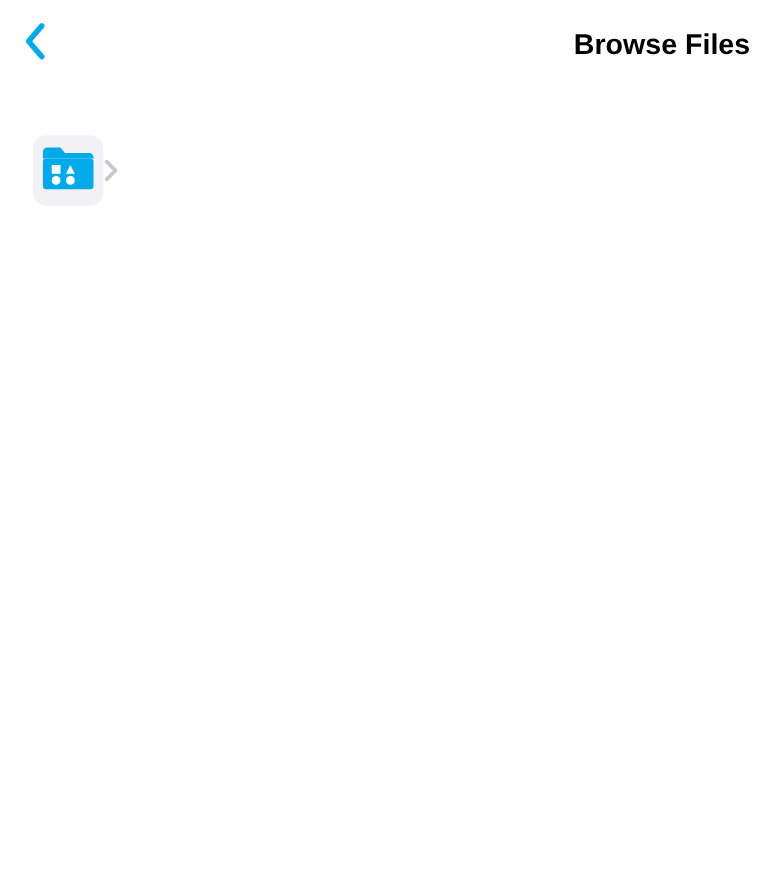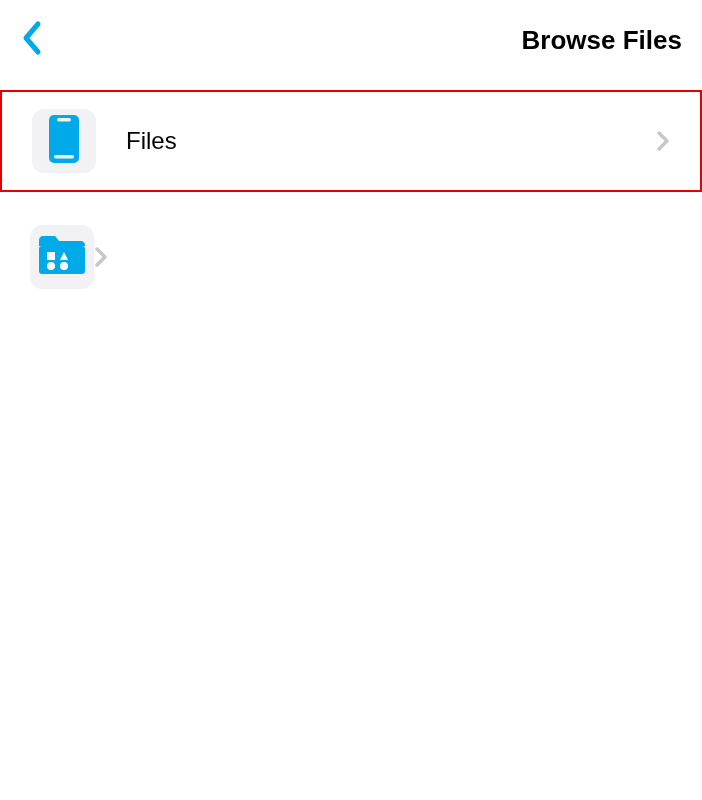--- a/index.html
+++ b/index.html
@@ -88,37 +88,20 @@
       <svg width="22" height="36" viewBox="0 0 22 36" fill="none">
         <path d="M18 4 L6 18 L18 32" stroke="#00a9e8" stroke-width="5" stroke-linecap="round" stroke-linejoin="round"></path>
       </svg>
     </span>
   </div>
   <div class="page-title">Browse Files</div>
 </div>
 
 <div class="list">
 
-  <div class="list-item highlighted">
-    <div class="icon-box">
-      <span>
-        <svg width="30" height="48" viewBox="0 0 30 48">
-          <rect x="0" y="0" width="30" height="48" rx="5" fill="#00a9e8"></rect>
-          <rect x="8" y="3" width="14" height="3.5" rx="1.75" fill="#f2f2f5"></rect>
-          <rect x="5" y="40" width="20" height="3.5" rx="1.75" fill="#f2f2f5"></rect>
-        </svg>
-      </span>
-    </div>
-    <div class="item-label">Files</div>
-    <div class="chevron">
-      <svg width="14" height="22" viewBox="0 0 14 22" fill="none">
-        <path d="M3 3 L11 11 L3 19" stroke="#c7c7cc" stroke-width="3.5" stroke-linecap="round" stroke-linejoin="round"></path>
-      </svg>
-    </div>
-  </div>
 
   <div class="spacer"></div>
 
   <div class="list-item">
     <div class="icon-box">
       <span>
         <svg width="50" height="42" viewBox="0 0 50 42">
           <path d="M2 6 C2 3.8 3.8 2 6 2 L18 2 L22 7 L44 7 C46.2 7 48 8.8 48 11 L48 12 L2 12 Z" fill="#00a9e8"></path>
           <rect x="2" y="12" width="46" height="28" rx="3" fill="#00a9e8"></rect>
           <rect x="10" y="18" width="8" height="8" fill="#ffffff"></rect>

